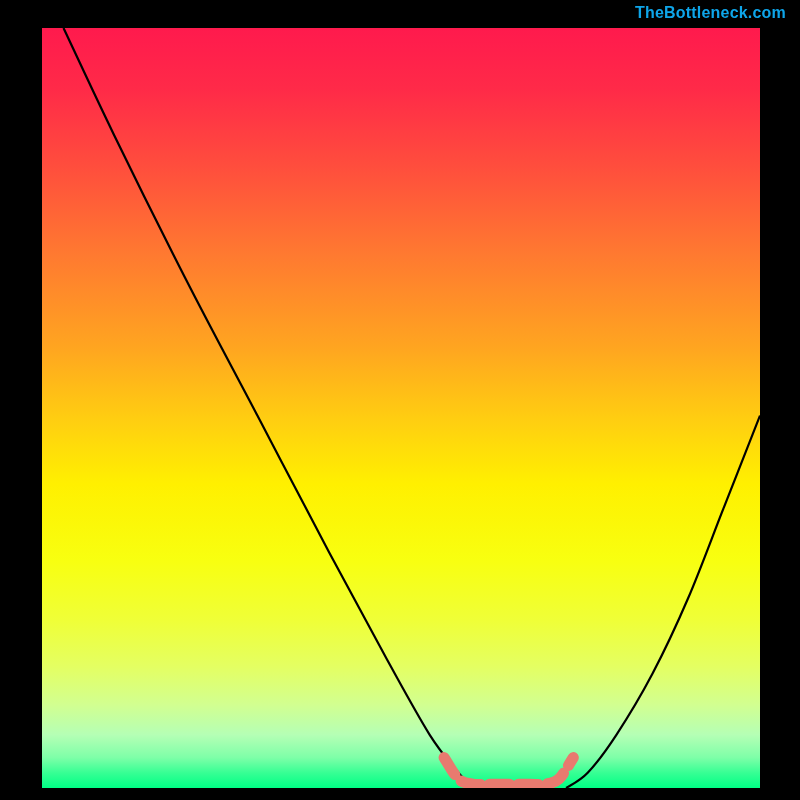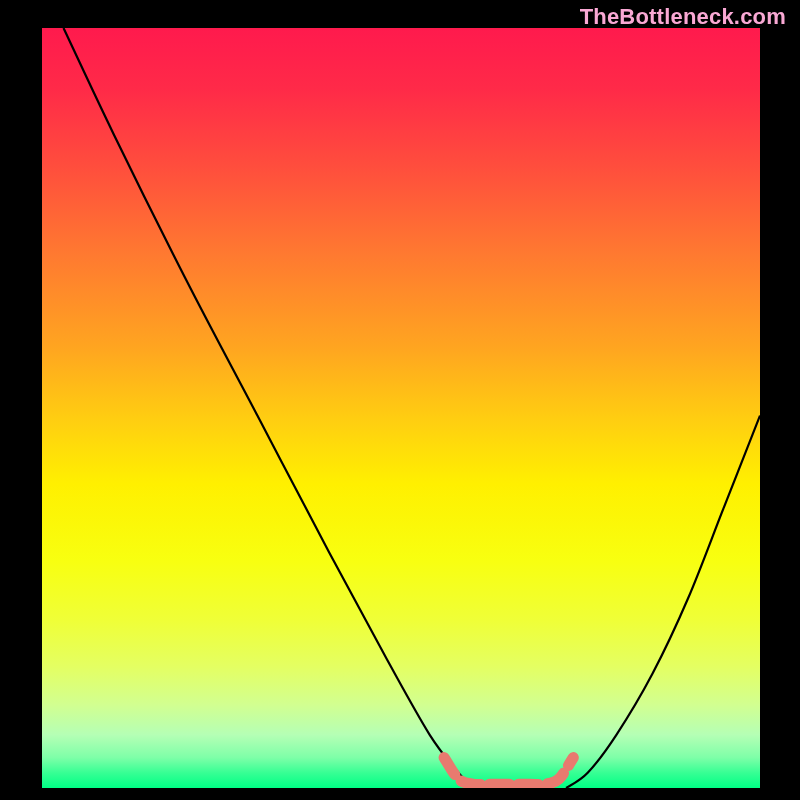--- a/index.html
+++ b/index.html
@@ -8,23 +8,23 @@
     height: 800px;
     background: #000;
     position: relative;
     font-family: Arial, sans-serif;
     overflow: hidden;
   }
   .watermark {
     position: absolute;
     top: 4px;
     right: 14px;
-    font-size: 22px;
+    font-size: 16px;
     font-weight: bold;
-    color: #f9a8d4;
+    color: #0ea5e9;
     z-index: 10;
     letter-spacing: 0.2px;
   }
   .plot-area {
     position: absolute;
     left: 42px;
     top: 28px;
     width: 718px;
     height: 760px;
     overflow: hidden;

